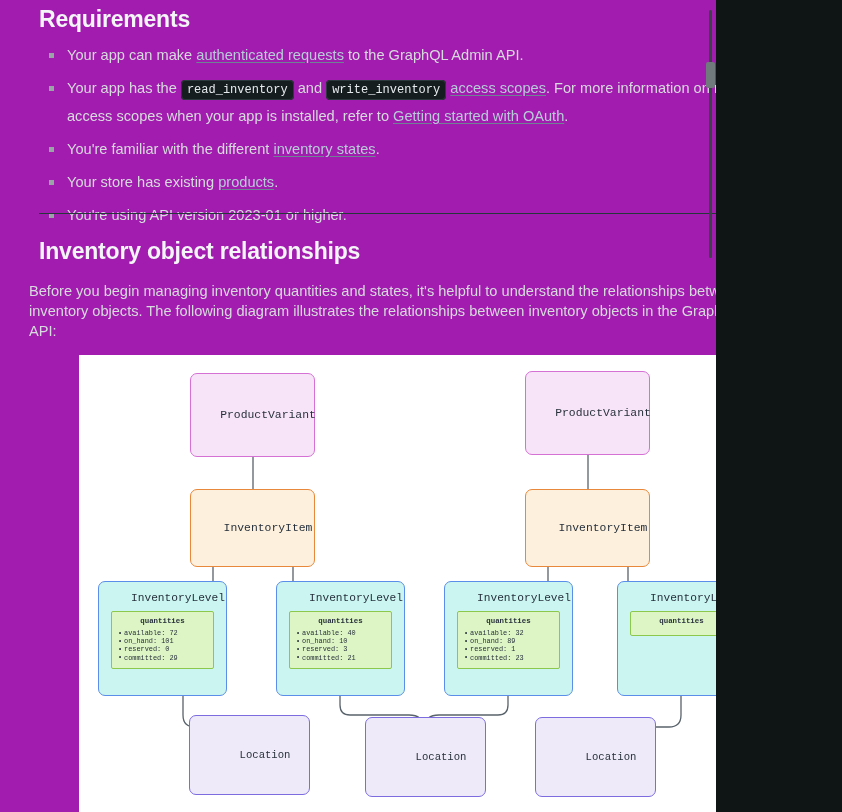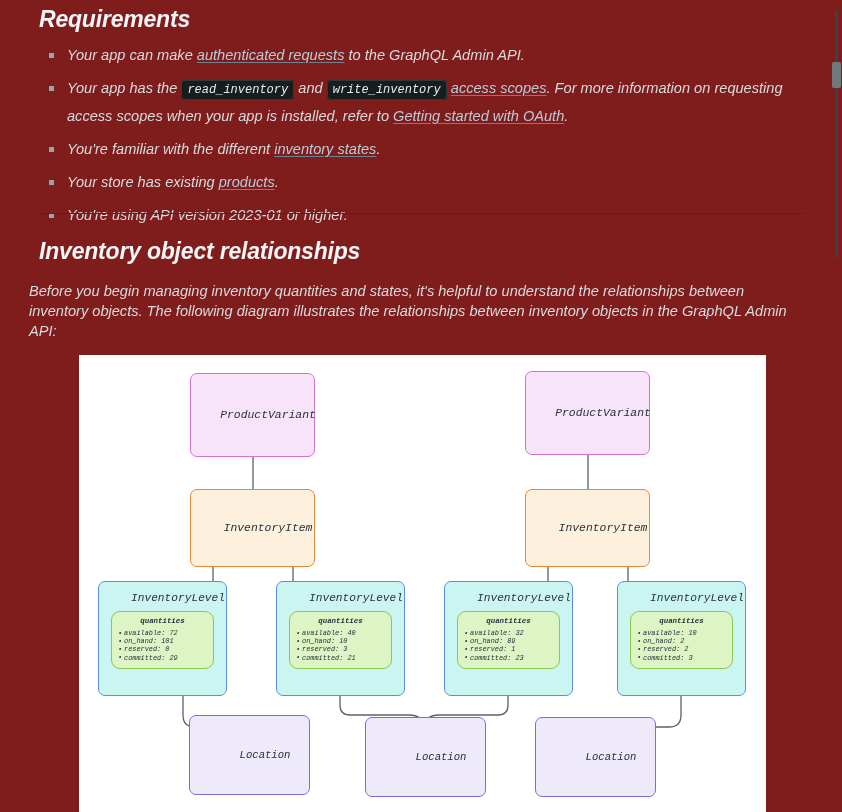--- a/index.html
+++ b/index.html
@@ -5,24 +5,23 @@
   * { box-sizing: border-box; }
   html, body {
     margin: 0; padding: 0;
     width: 842px; height: 812px;
     background: #0f1415;
     overflow: hidden;
     font-family: "Liberation Sans", sans-serif;
   }
   #page {
     position: relative;
-    width: 842px; height: 812px;
-    background: #7f1d1d;
+    width: 716px; height: 812px;
+    background: #a21caf;
     overflow: hidden;
-    font-style: italic;
   }
   .content {
     position: absolute;
     left: 0; top: 0;
     width: 826px;
   }
   
   .section-heading {
     color: #f3f5f6;
     font-size: 23px;
@@ -144,21 +143,21 @@
   .n-location {
     background: #eeeaf9;
     border: 1.6px solid #7c6ce0;
     width: 121px; height: 80px;
     justify-content: center;
   }
   .n-location .node-title { font-size: 10.6px; }
   .quantities-box {
     background: #ddf5c4;
     border: 1.2px solid #8cc84b;
-    border-radius: 9px;
+    border-radius: 2px;
     width: 103px;
     padding: 5px 0 6px 0;
   }
   .quantities-title {
     font-family: "Liberation Mono", monospace;
     font-size: 7.4px;
     font-weight: 700;
     color: #27313c;
     text-align: center;
     margin-bottom: 4px;
@@ -298,26 +297,20 @@
               <li>reserved: 1</li>
               <li>committed: 23</li>
             </ul>
         </div>
       </div>
 
       <div class="node n-level" style="left:538px; top:226px;">
         <span class="node-title">InventoryLevel</span>
         <div class="quantities-box">
           <div class="quantities-title">quantities</div>
-          <ul>
-              <li>available: 10</li>
-              <li>on_hand: 2</li>
-              <li>reserved: 2</li>
-              <li>committed: 3</li>
-            </ul>
         </div>
       </div>
 
       <div class="node n-location" style="left:110px; top:360px;">
         <span class="node-title">Location</span>
       </div>
       <div class="node n-location" style="left:286px; top:362px;">
         <span class="node-title">Location</span>
       </div>
       <div class="node n-location" style="left:456px; top:362px;">

